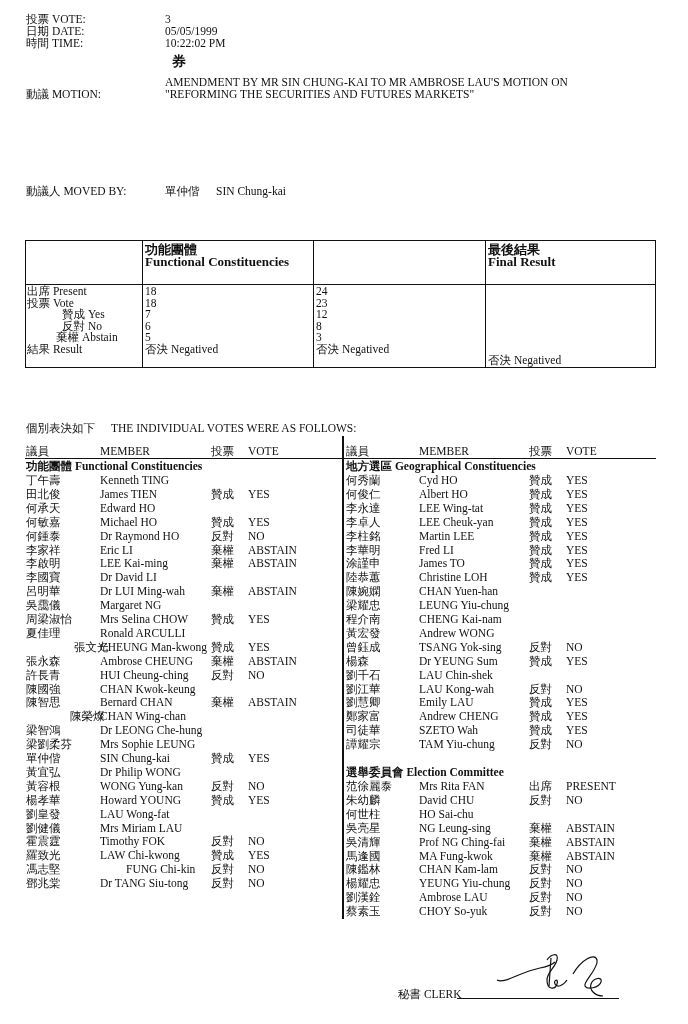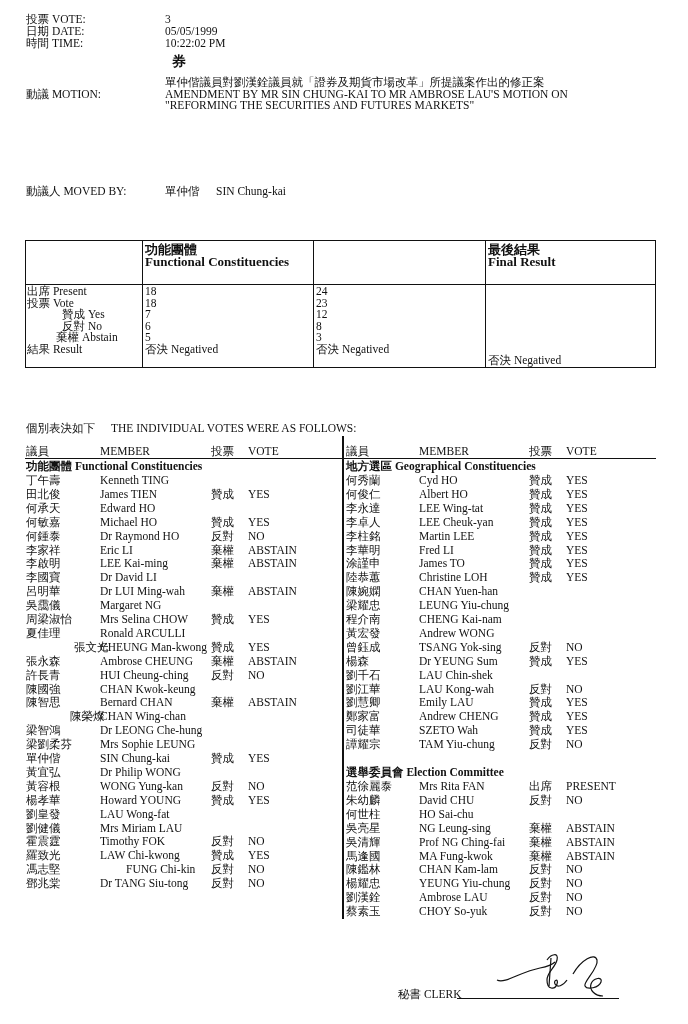--- a/index.html
+++ b/index.html
@@ -48,21 +48,20 @@
 <div class="abs meta-label" style="top:14px">投票 VOTE:</div>
 <div class="abs meta-value" style="top:14px">3</div>
 <div class="abs meta-label" style="top:26px">日期 DATE:</div>
 <div class="abs meta-value" style="top:26px">05/05/1999</div>
 <div class="abs meta-label" style="top:38px">時間 TIME:</div>
 <div class="abs meta-value" style="top:38px">10:22:02 PM</div>
 <div class="abs stamp">券</div>
 
 <div class="abs meta-label" style="top:89px">動議 MOTION:</div>
 <div class="abs motion-lines">
-  <div>單仲偕議員對劉漢銓議員就「證券及期貨市場改革」所提議案作出的修正案</div>
   <div>AMENDMENT BY MR SIN CHUNG-KAI TO MR AMBROSE LAU'S MOTION ON</div>
   <div>"REFORMING THE SECURITIES AND FUTURES MARKETS"</div>
 </div>
 
 <div class="abs meta-label" style="top:186px">動議人 MOVED BY:</div>
 <div class="abs" style="left:165px; top:186px">單仲偕</div>
 <div class="abs" style="left:216px; top:186px">SIN Chung-kai</div>
 
 <div class="summary">
   <div class="vline" style="left:116px"></div>

